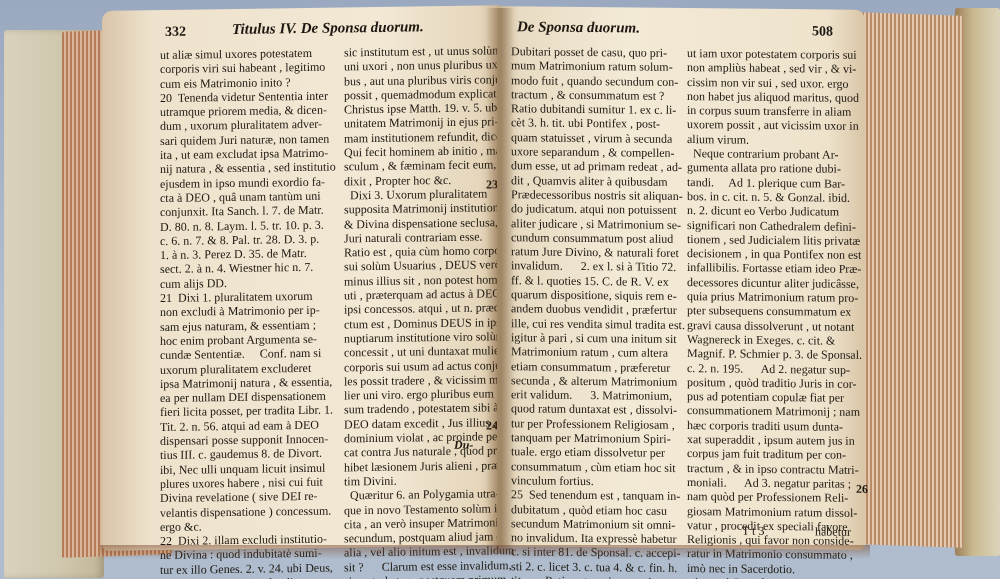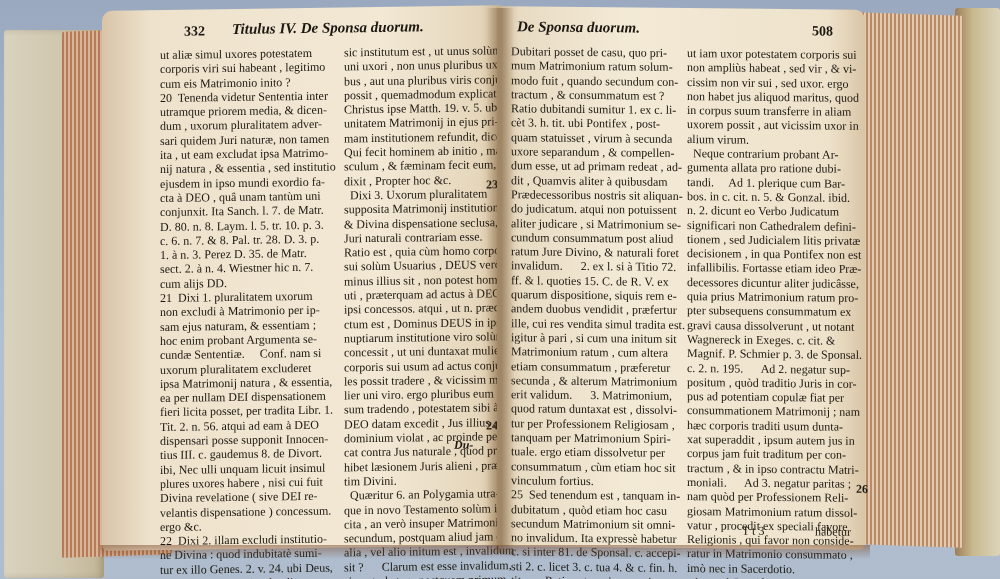--- a/index.html
+++ b/index.html
@@ -24,21 +24,21 @@
 </head>
 <body>
 
 <div class="backdrop"></div>
 <div class="cover-left"></div>
 <div class="cover-right"></div>
 <div class="edge-left"></div>
 <div class="edge-right"></div>
 
 <div class="page page-left">
-  <span class="pagenum" style="left:82px;">332</span>
+  <span class="pagenum" style="left:63px;">332</span>
   <span class="running-head" style="left:130px;">Titulus IV. De Sponsa duorum.</span>
   <div class="col" style="left:58px;width:180px;" id="lp-col1"><div>ut aliæ simul uxores potestatem</div><div>corporis viri sui habeant , legitimo</div><div>cum eis Matrimonio inito ?</div><div>20  Tenenda videtur Sententia inter</div><div>utramque priorem media, &amp; dicen-</div><div>dum , uxorum pluralitatem adver-</div><div>sari quidem Juri naturæ, non tamen</div><div>ita , ut eam excludat ipsa Matrimo-</div><div>nij natura , &amp; essentia , sed institutio</div><div>ejusdem in ipso mundi exordio fa-</div><div>cta à DEO , quâ unam tantùm uni</div><div>conjunxit. Ita Sanch. l. 7. de Matr.</div><div>D. 80. n. 8. Laym. l. 5. tr. 10. p. 3.</div><div>c. 6. n. 7. &amp; 8. Pal. tr. 28. D. 3. p.</div><div>1. à n. 3. Perez D. 35. de Matr.</div><div>sect. 2. à n. 4. Wiestner hic n. 7.</div><div>cum alijs DD.</div><div>21  Dixi 1. pluralitatem uxorum</div><div>non excludi à Matrimonio per ip-</div><div>sam ejus naturam, &amp; essentiam ;</div><div>hoc enim probant Argumenta se-</div><div>cundæ Sententiæ.     Conf. nam si</div><div>uxorum pluralitatem excluderet</div><div>ipsa Matrimonij natura , &amp; essentia,</div><div>ea per nullam DEI dispensationem</div><div>fieri licita posset, per tradita Libr. 1.</div><div>Tit. 2. n. 56. atqui ad eam à DEO</div><div>dispensari posse supponit Innocen-</div><div>tius III. c. gaudemus 8. de Divort.</div><div>ibi, Nec ulli unquam licuit insimul</div><div>plures uxores habere , nisi cui fuit</div><div>Divina revelatione ( sive DEI re-</div><div>velantis dispensatione ) concessum.</div><div>ergo &amp;c.</div><div>22  Dixi 2. illam excludi institutio-</div><div>ne Divina : quod indubitatè sumi-</div><div>tur ex illo Genes. 2. v. 24. ubi Deus,</div><div>Quamobrem , inquit , derelinquet</div></div>
   <div class="col" style="left:242px;width:160px;" id="lp-col2"><div>sic institutum est , ut unus solùm vi-</div><div>uni uxori , non unus pluribus uxori-</div><div>bus , aut una pluribus viris conjungi</div><div>possit , quemadmodum explicat</div><div>Christus ipse Matth. 19. v. 5. ubi</div><div>unitatem Matrimonij in ejus pri-</div><div>mam institutionem refundit, dicens:</div><div>Qui fecit hominem ab initio , ma-</div><div>sculum , &amp; fæminam fecit eum, &amp;</div><div>dixit , Propter hoc &amp;c.</div><div>  Dixi 3. Uxorum pluralitatem</div><div>supposita Matrimonij institutione,</div><div>&amp; Divina dispensatione seclusa,</div><div>Juri naturali contrariam esse.</div><div>Ratio est , quia cùm homo corporis</div><div>sui solùm Usuarius , DEUS verò do-</div><div>minus illius sit , non potest homo eo</div><div>uti , præterquam ad actus à DEO</div><div>ipsi concessos. atqui , ut n. præc. di-</div><div>ctum est , Dominus DEUS in ipsa</div><div>nuptiarum institutione viro solùm</div><div>concessit , ut uni duntaxat mulieri</div><div>corporis sui usum ad actus conjuga-</div><div>les possit tradere , &amp; vicissim mu-</div><div>lier uni viro. ergo pluribus eum u-</div><div>sum tradendo , potestatem sibi à</div><div>DEO datam excedit , Jus illius , &amp;</div><div>dominium violat , ac proinde pec-</div><div>cat contra Jus naturale , quod pro-</div><div>hibet læsionem Juris alieni , præser-</div><div>tim Divini.</div><div>  Quæritur 6. an Polygamia utra-</div><div>que in novo Testamento solùm illi-</div><div>cita , an verò insuper Matrimonium</div><div>secundum, postquam aliud jam cum</div><div>alia , vel alio initum est , invalidum</div><div>sit ?      Clarum est esse invalidum,</div><div>si contrahatur , postquam primum</div></div>
   <span class="margnum" style="left:384px;top:172px;">23</span>
   <span class="margnum" style="left:384px;top:413px;">24</span>
   <span class="sig" style="left:352px;top:432px;font-style:italic;font-weight:bold;text-align:center;">Du-</span>
 </div>
 
 <div class="page page-right">
   <span class="running-head" style="left:20px;">De Sponsa duorum.</span>

